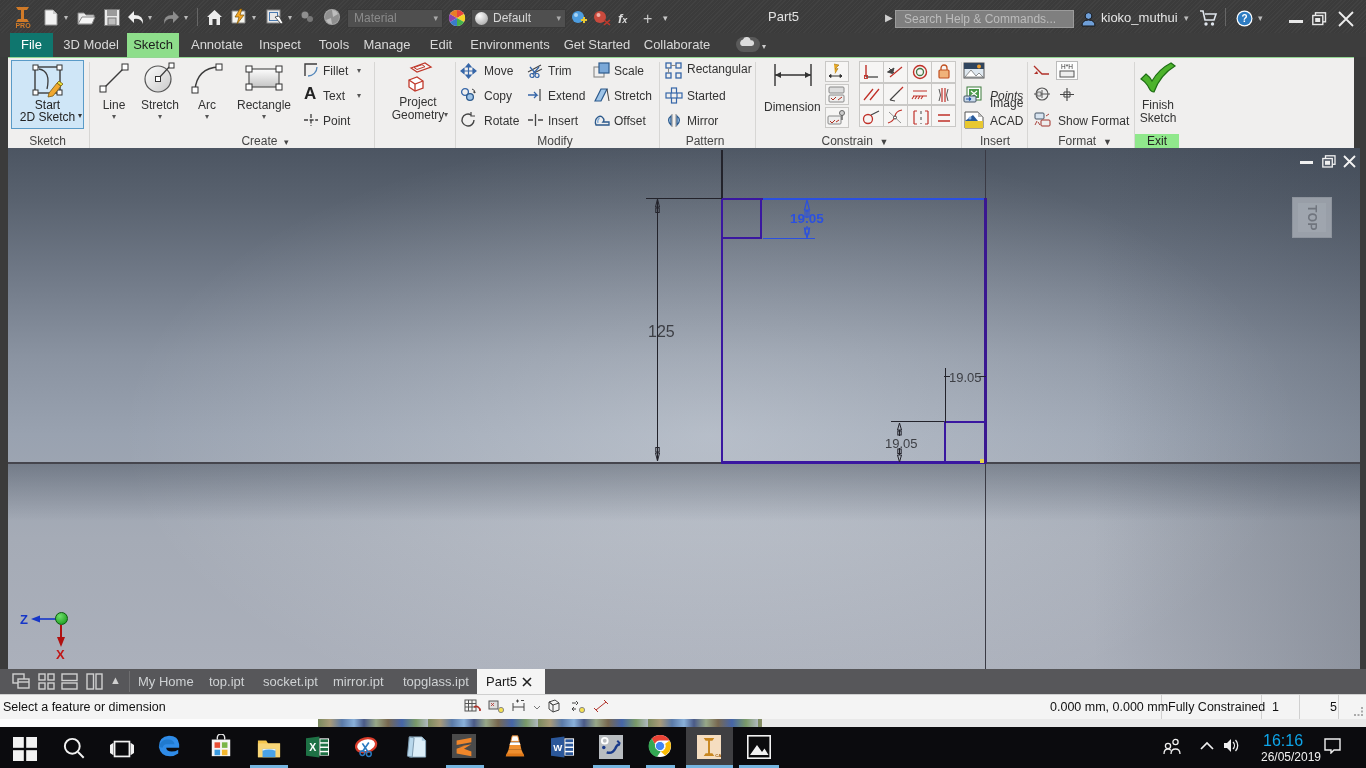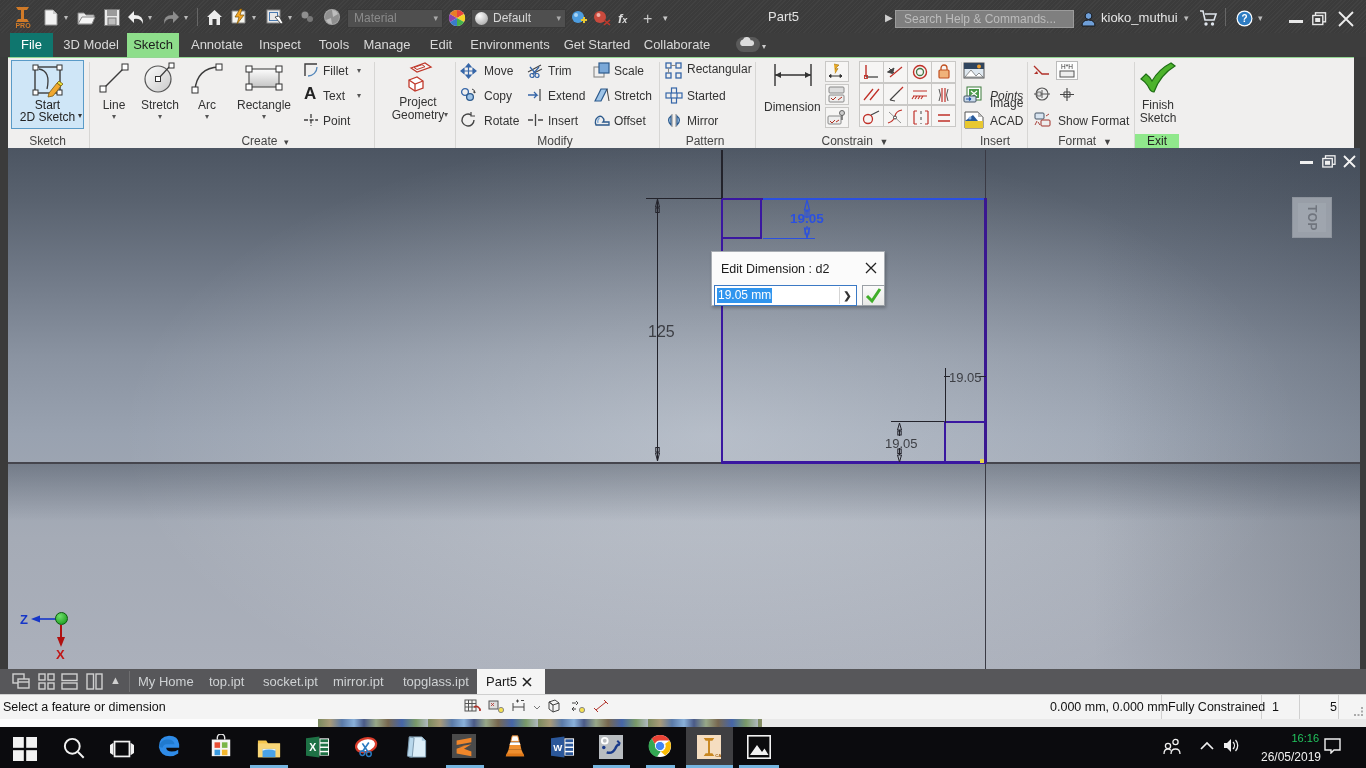--- a/index.html
+++ b/index.html
@@ -677,35 +677,20 @@
         <path d="M1 5 L10 1.5 v7 z" fill="#1636c8"></path>
         <path d="M10 5 H27" stroke="#1636c8" stroke-width="1.6"></path>
       </svg>
     <div class="abs" style="left:55px;top:464px;width:13px;height:13px;border-radius:50%;background:radial-gradient(circle at 35% 30%, #6fdf6b, #0e9211);border:1px solid #0a5a0c;"></div>
     <svg class="abs" style="left:55px;top:477px;" width="12" height="23" viewBox="0 0 12 23">
         <path d="M6 0 V12" stroke="#b01010" stroke-width="2"></path>
         <path d="M6 22 L2 12 h8 z" fill="#b01010"></path>
       </svg>
     <div class="abs" style="left:56px;top:499px;color:#c01818;font-size:13px;font-weight:bold;">X</div>
 
-    <div id="dlg">
-      <div class="abs" style="left:9px;top:10px;color:#1b1b1b;font-size:12.5px;">Edit Dimension : d2</div>
-      <svg class="abs" style="left:153px;top:10px;" width="12" height="12" viewBox="0 0 12 12">
-          <path d="M1 1 L11 11 M11 1 L1 11" stroke="#222" stroke-width="1.3"></path>
-        </svg>
-      <div class="abs" style="left:2px;top:33px;width:143px;height:21px;background:#fff;border:1px solid #3b79c4;">
-        <span class="abs" style="left:2px;top:2px;background:#3095ee;color:#fff;font-size:12px;padding:0 1px;line-height:15px;">19.05 mm</span>
-        <span class="abs" style="right:1px;top:1px;width:16px;height:17px;border-left:1px solid #d5d5d5;color:#333;font-size:10px;font-weight:bold;text-align:center;line-height:17px;">❯</span>
-      </div>
-      <div class="abs" style="left:150px;top:33px;width:23px;height:21px;background:linear-gradient(#fbfbfb,#e8e8e6);border:1px solid #9aa0a6;">
-        <svg width="21" height="19" viewBox="0 0 21 19">
-            <path d="M4 10 L9 15 L17 3" fill="none" stroke="#3fae29" stroke-width="3"></path>
-          </svg>
-      </div>
-    </div>
     <div class="frameL"></div>
     <div class="frameR"></div>
   </div>
   <div id="doctabs">
     <svg class="abs" style="left:12px;top:4px;" width="19" height="17" viewBox="0 0 19 17">
         <rect x="1" y="1" width="11" height="9" fill="none" stroke="#d0d0d0" stroke-width="1.4"></rect>
         <rect x="6" y="6" width="11" height="9" fill="#57575a" stroke="#d0d0d0" stroke-width="1.4"></rect>
         <path d="M6 9 h11" stroke="#d0d0d0" stroke-width="1.4"></path>
       </svg>
     <svg class="abs" style="left:38px;top:4px;" width="17" height="17" viewBox="0 0 17 17">
@@ -916,19 +901,19 @@
         <circle cx="5" cy="8" r="2.6" fill="none" stroke="#f0f0f0" stroke-width="1.3"></circle>
         <path d="M1 16 q0-5 4-5 q2 0 3 1.5" fill="none" stroke="#f0f0f0" stroke-width="1.3"></path>
       </svg>
     <svg class="abs" style="left:1200px;top:14px;" width="14" height="9" viewBox="0 0 14 9">
         <path d="M1 8 L7 2 L13 8" fill="none" stroke="#f0f0f0" stroke-width="1.7"></path>
       </svg>
     <svg class="abs" style="left:1223px;top:11px;" width="17" height="15" viewBox="0 0 17 15">
         <path d="M1 5 h3 l4-4 v13 l-4-4 h-3 z" fill="#f0f0f0"></path>
         <path d="M10 4 a5 5 0 0 1 0 7 M12.5 2 a8 8 0 0 1 0 11" fill="none" stroke="#f0f0f0" stroke-width="1.3"></path>
       </svg>
-    <div class="abs" style="left:1263px;top:5px;width:56px;color:#22c55e;font-size:11px;text-align:right;">16:16</div>
+    <div class="abs" style="left:1263px;top:5px;width:56px;color:#0ea5e9;font-size:16px;text-align:left;">16:16</div>
     <div class="abs" style="left:1248px;top:23px;width:86px;color:#f2f2f2;font-size:12px;text-align:center;">26/05/2019</div>
     <svg class="abs" style="left:1324px;top:11px;" width="17" height="16" viewBox="0 0 17 16">
         <path d="M1 1 h15 v11 h-6 l-3 3 v-3 h-6 z" fill="none" stroke="#f0f0f0" stroke-width="1.4"></path>
       </svg>
   </div>
 </div>
 
 </body></html>

